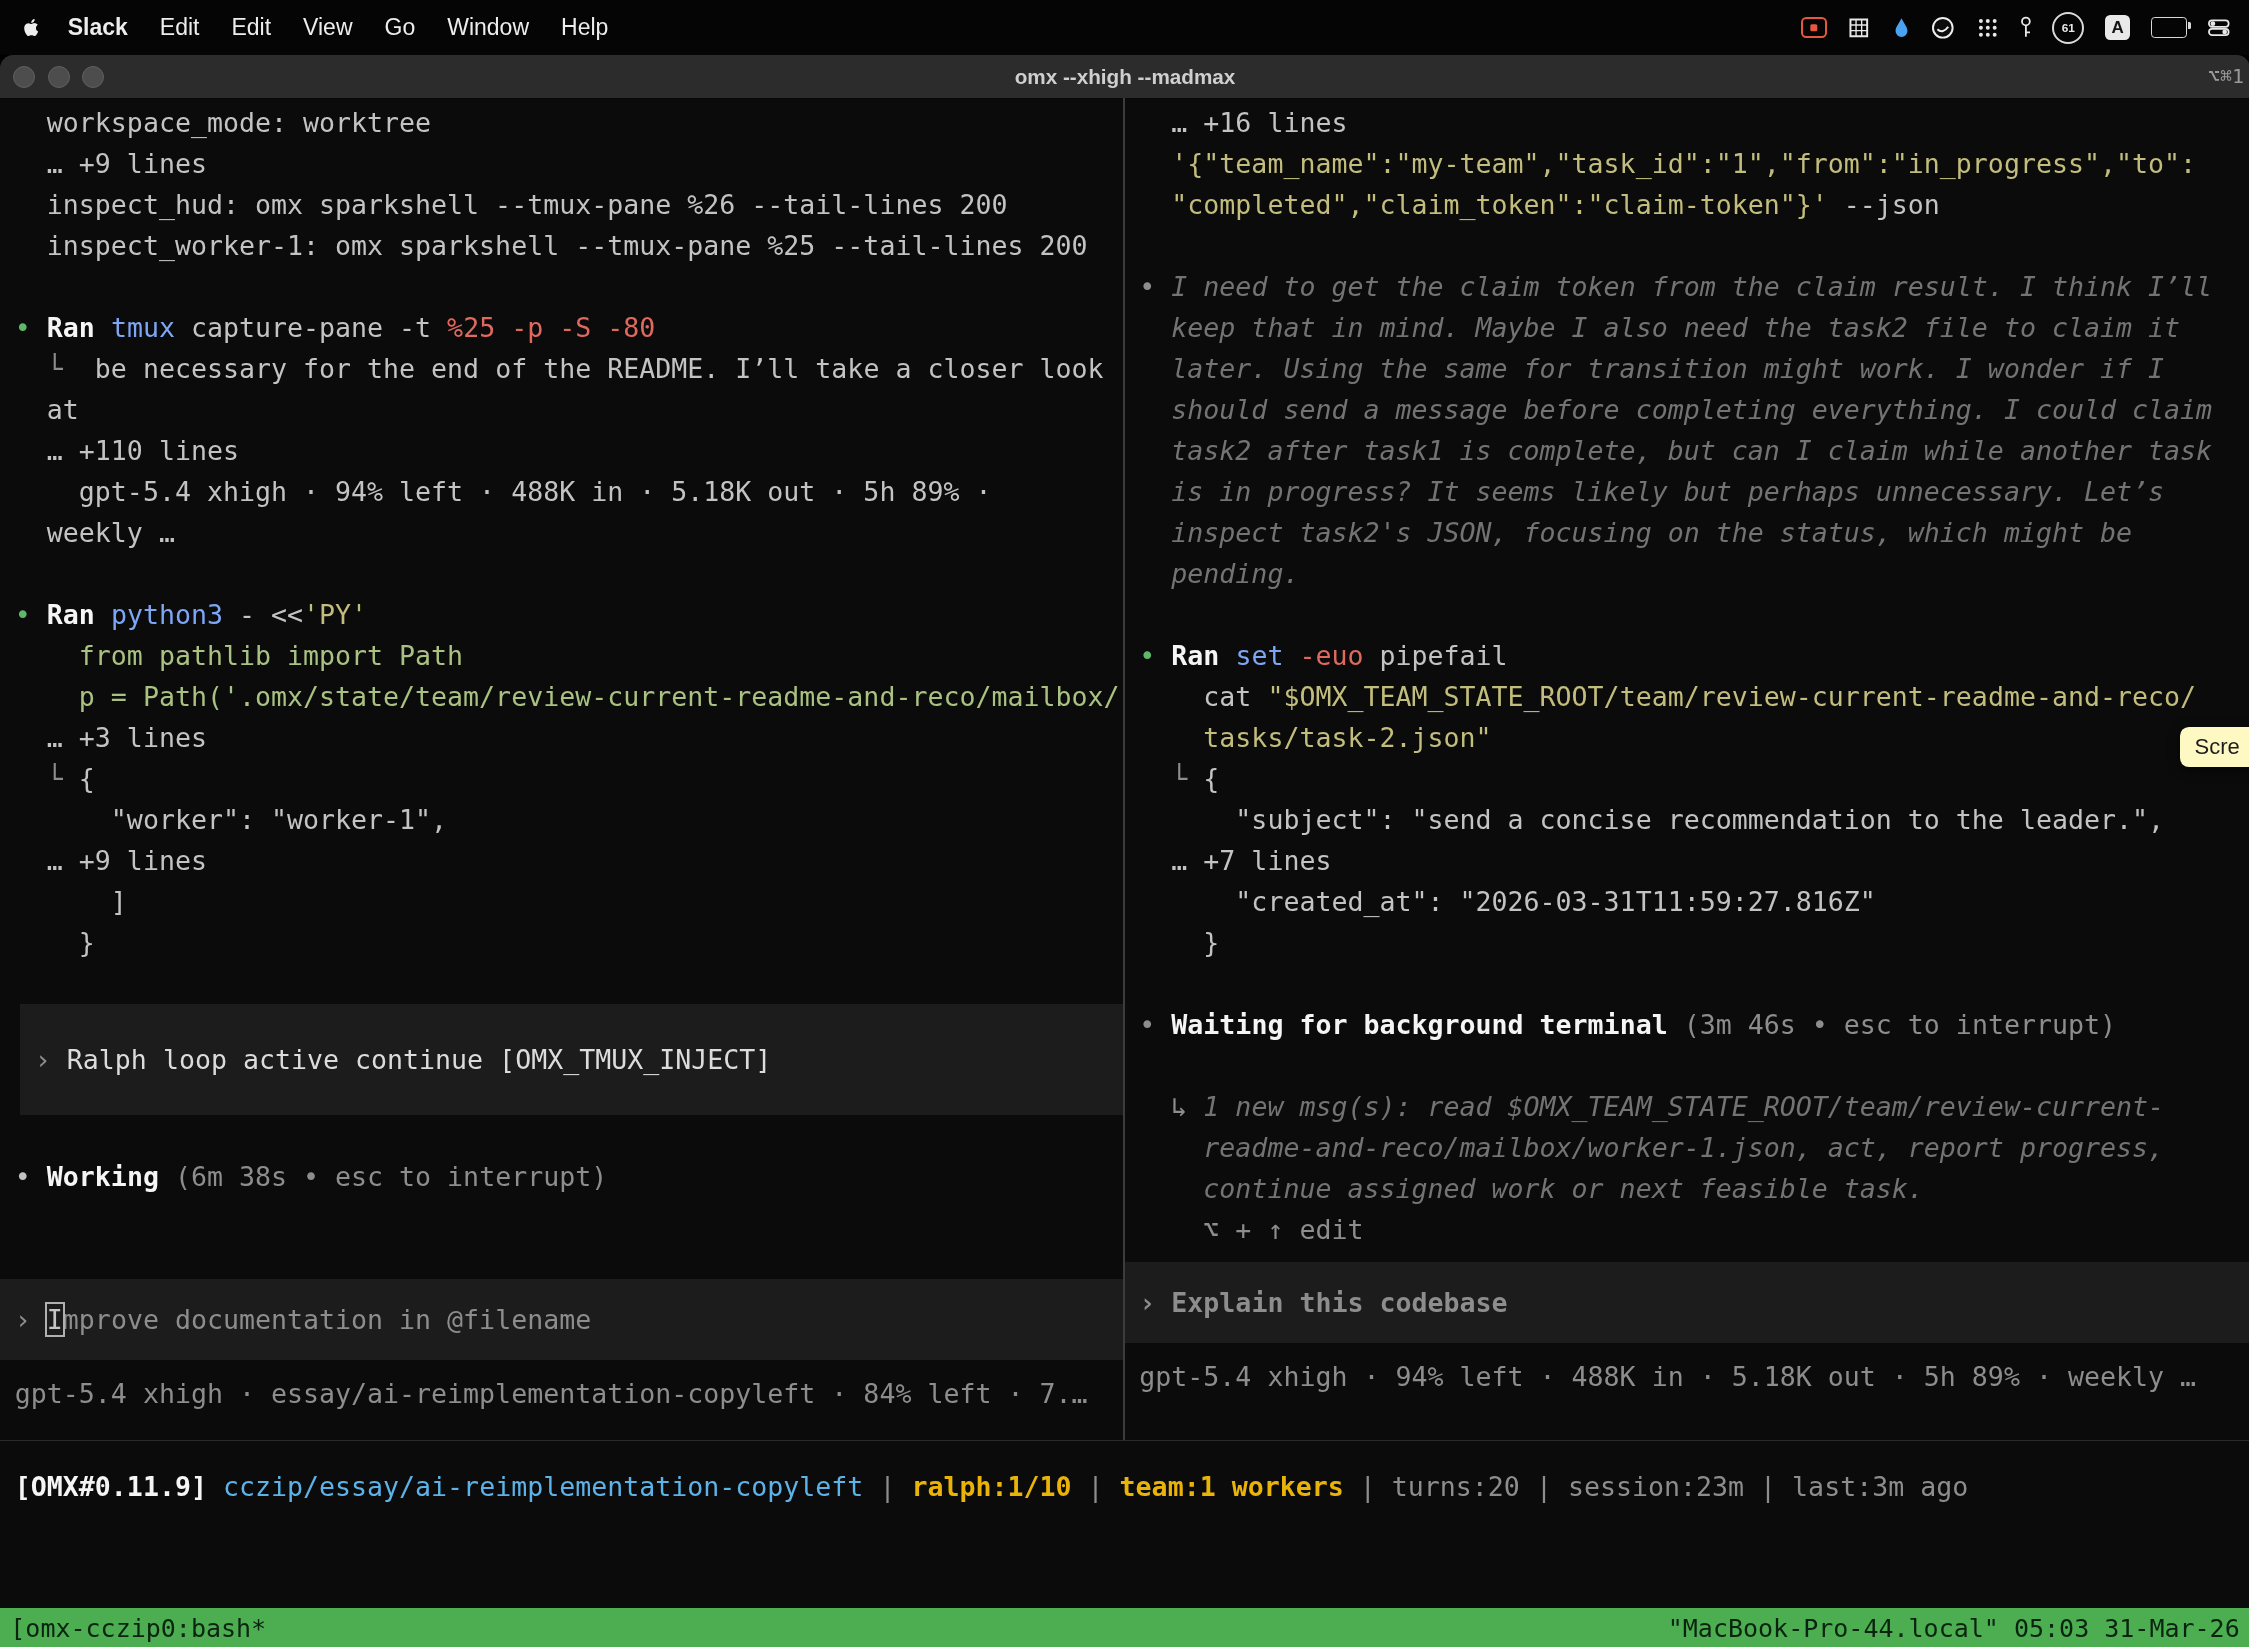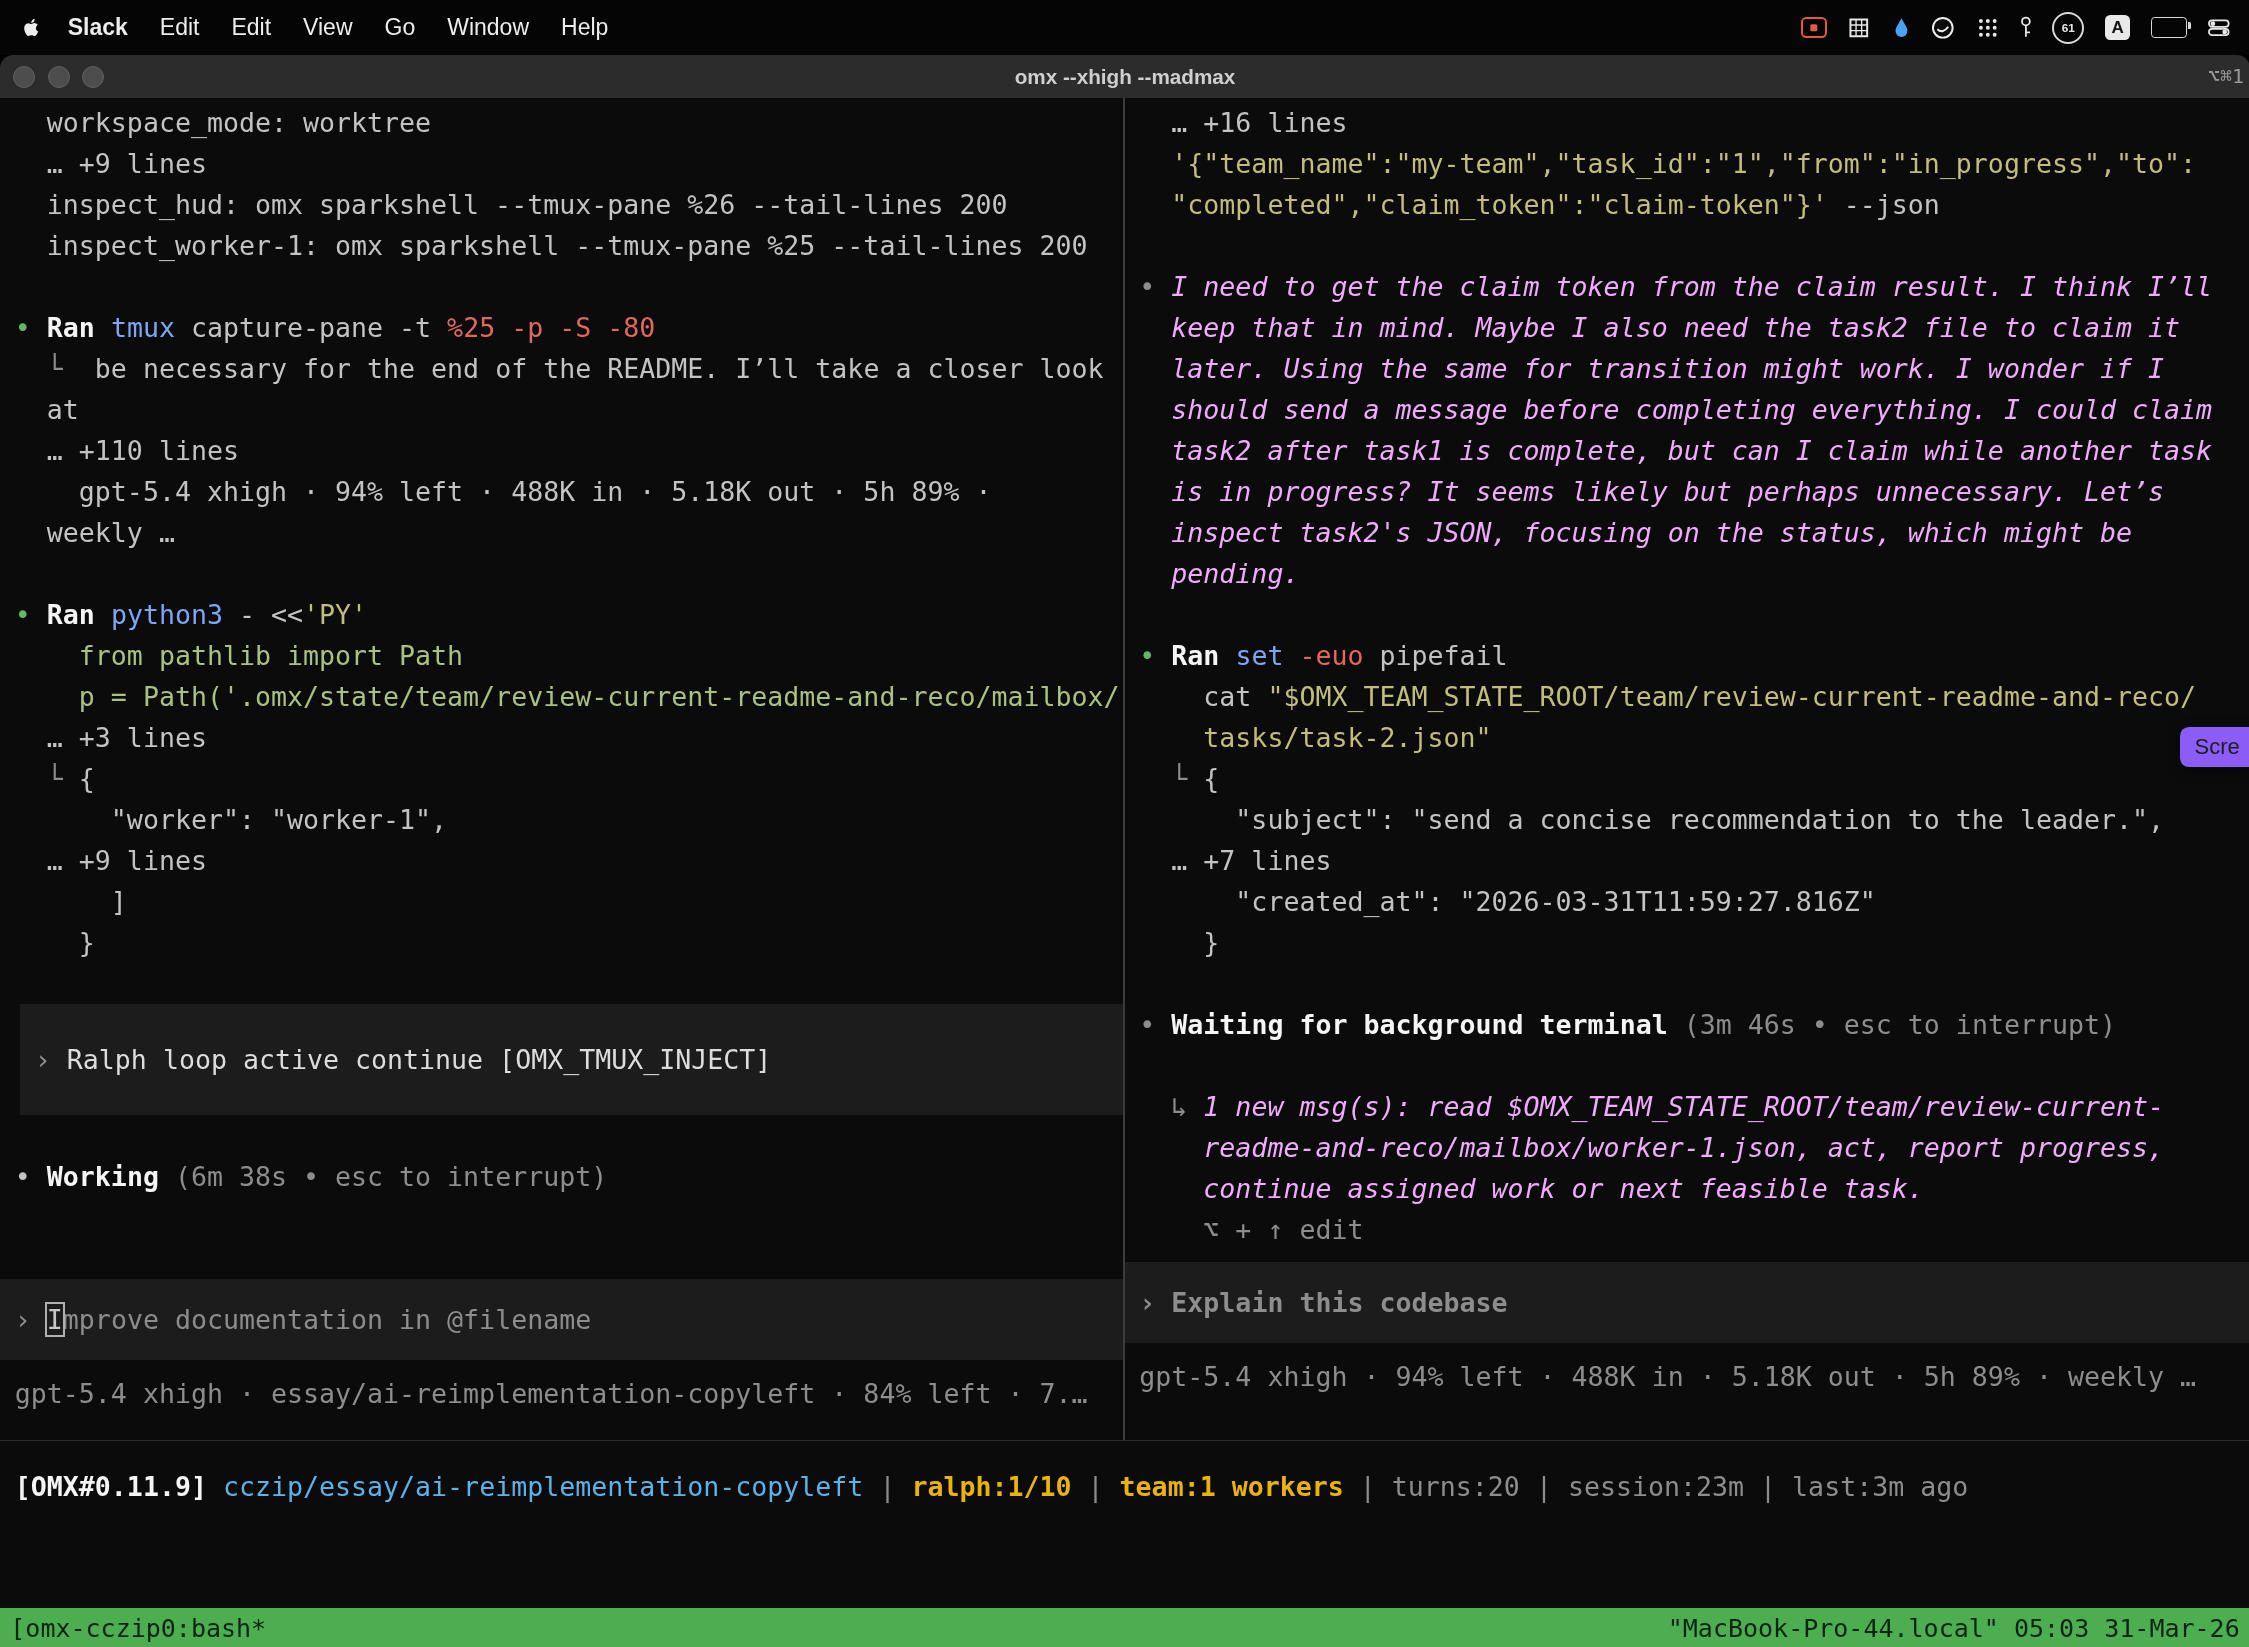--- a/index.html
+++ b/index.html
@@ -56,33 +56,33 @@
   
   .g{color:#c3c3c3;margin-top:16px;}
   .g2{color:#dcdcdc;}
   .d{color:#8d8d8d;}
   .w{color:#f5f5f5;font-weight:700;}
   .b{color:#7da6f5;}
   .r{color:#e0695f;}
   .gr{color:#5fb86a;}
   .c{color:#a9c181;}
   .s{color:#c2bd7c;}
-  .i{color:#f0abfc;font-style:italic;}
+  .i{color:#737373;font-style:italic;}
   .cy{color:#5db3e8;}
   .grn{color:#eab308;font-weight:bold;}
   .cur{color:#c6c6c6;outline:2.2px solid #b0b0b0;outline-offset:-0.7px;}
 
   .omx{position:absolute;top:1411px;left:0;right:0;height:41px;line-height:41px;
        padding-left:14.8px;font-size:26.6px;white-space:pre;overflow:hidden;}
 
   .tmuxbar{position:absolute;bottom:0;left:0;right:0;height:40px;background:#4cae51;
            color:#0a2410;display:flex;justify-content:space-between;align-items:center;
            padding:0 10.3px;font-size:25px;white-space:pre;}
 
-  .tooltip{position:absolute;top:727px;right:0;height:40px;background:#8b5cf6;color:#1d1d1d;
+  .tooltip{position:absolute;top:727px;right:0;height:40px;background:#fef9c3;color:#1d1d1d;
            font-family:"Liberation Sans",sans-serif;font-size:22px;display:flex;align-items:center;
            padding:0 10.3px 0 14.8px;border-radius:8.9px 0 0 8.9px;z-index:50;
            box-shadow:0 3px 11.8px rgba(0,0,0,.55);}
 </style>
 </head>
 <body>
 
 <div class="menubar">
   <div class="mb-left">
     <span class="apple">

